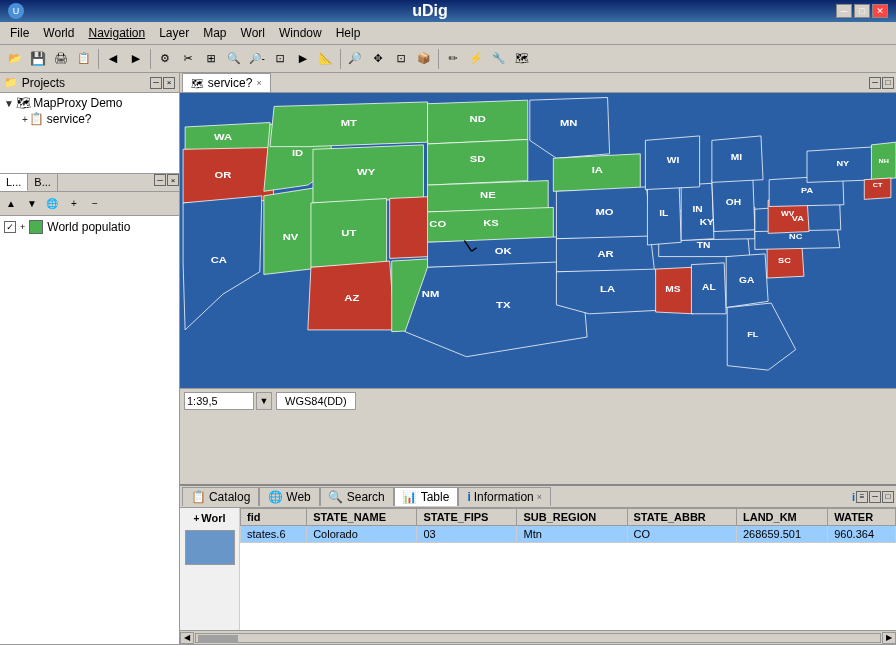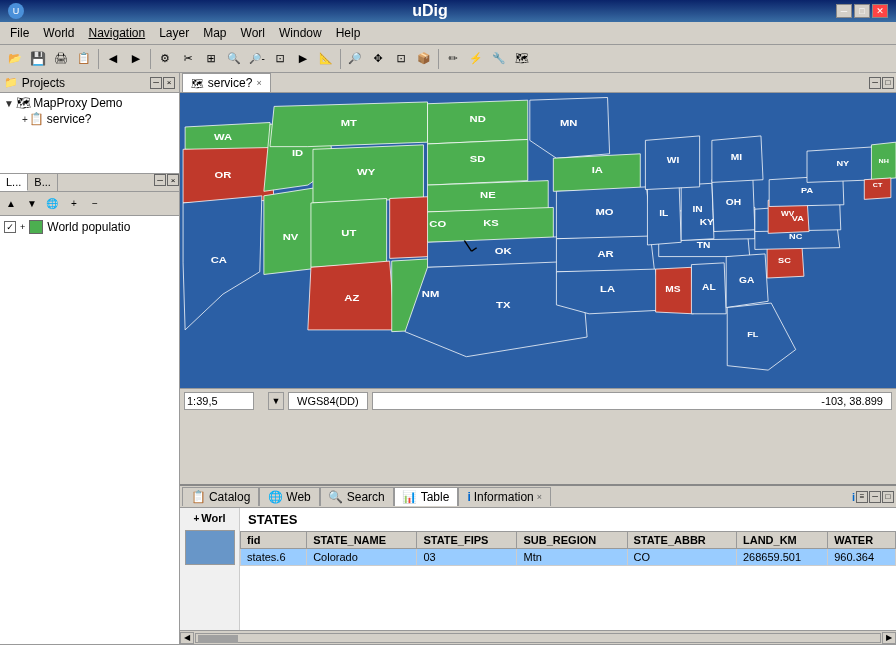--- a/index.html
+++ b/index.html
@@ -232,21 +232,21 @@
       height: 24px;
       background: #d4d0c8;
       border-top: 1px solid #999;
       display: flex;
       align-items: center;
       padding: 0 4px;
       gap: 4px;
       font-size: 11px;
     }
     .status-scale {
-      display: flex; align-items: center; gap: 14px;
+      display: flex; align-items: center; gap: 2px;
     }
     .status-input {
       width: 70px; height: 18px;
       font-size: 11px;
       border: 1px solid #999;
       padding: 0 2px;
     }
     .status-dropdown {
       width: 16px; height: 18px;
       background: #d4d0c8;
@@ -641,21 +641,20 @@
           </g>
         </svg>
       </div>
 
       <div class="status-bar">
         <div class="status-scale">
           <input type="text" class="status-input" value="1:39,5" style="">
           <div class="status-dropdown">▼</div>
         </div>
         <div class="status-crs">WGS84(DD)</div>
-        <div class="status-coords">-103, 38.899</div>
       </div>
     </div>
 
     <div class="bottom-panel">
 
       <div class="bottom-tabs">
         <div class="bottom-tab">
           <span>📋</span>
           <span>Catalog</span>
         </div>
@@ -688,21 +687,20 @@
 
         <div class="world-thumb">
           <div style="display:flex;align-items:center;padding:2px;font-size:11px;font-weight:bold;">
             <span style="font-size:10px;margin-right:2px;">+</span>
             <span>Worl</span>
           </div>
           <div class="world-mini-map" style="background:#6896c8;"></div>
         </div>
 
         <div class="table-area">
-          <div class="states-title">STATES</div>
           <table class="data-table">
             <thead>
               <tr>
                 <th>fid</th>
                 <th>STATE_NAME</th>
                 <th>STATE_FIPS</th>
                 <th>SUB_REGION</th>
                 <th>STATE_ABBR</th>
                 <th>LAND_KM</th>
                 <th>WATER</th>

